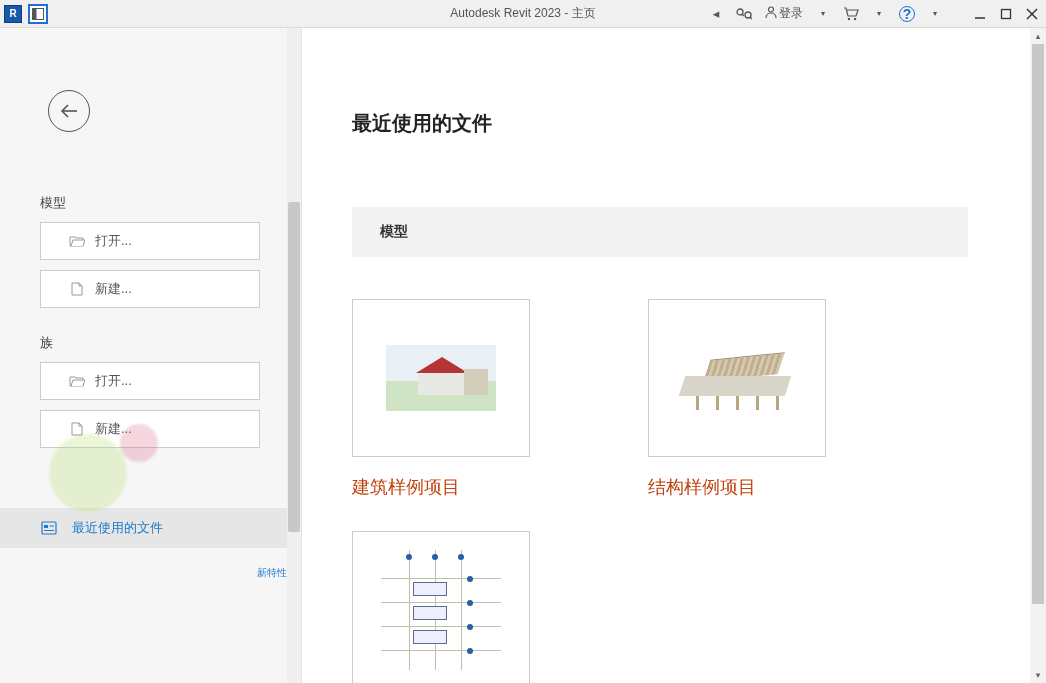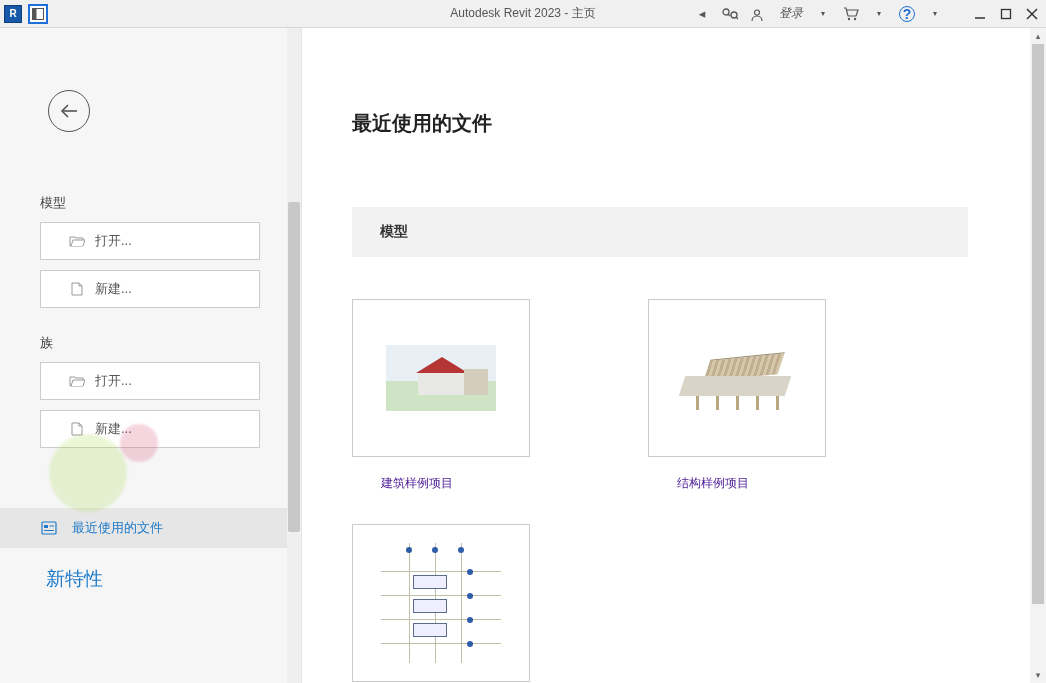--- a/index.html
+++ b/index.html
@@ -7,21 +7,21 @@
 
 
 .titlebar { height: 28px; background: #f0f0f0; display: flex; align-items: center; border-bottom: 1px solid #d8d8d8; position: relative; }
 .titlebar-left { display: flex; align-items: center; gap: 2px; padding-left: 4px; }
 .app-logo { width: 18px; height: 18px; background: #1858a8; border: 1px solid #0d3d7a; display: flex; align-items: center; justify-content: center; color: #fff; font-size: 10px; font-weight: bold; }
 .panel-icon { width: 20px; height: 20px; border: 2px solid #1e6fd6; display: flex; align-items: center; justify-content: center; margin-left: 4px; background: #fff; }
 .panel-icon svg { display: block; }
 .title-center { position: absolute; left: 50%; transform: translateX(-50%); font-size: 12px; color: #555; }
 .titlebar-right { margin-left: auto; display: flex; align-items: center; gap: 6px; padding-right: 6px; }
 .tb-icon { width: 22px; height: 22px; display: flex; align-items: center; justify-content: center; color: #555; cursor: pointer; font-size: 13px; }
-.tb-login { display: flex; align-items: flex-end; gap: 15px; font-size: 12px; color: #555; cursor: pointer; padding: 0 3px; font-style: italic; }
+.tb-login { display: flex; align-items: flex-start; gap: 1px; font-size: 12px; color: #555; cursor: pointer; padding: 0 3px; }
 .tb-dd { font-size: 8px; color: #555; }
 .help-icon { color: #1e6fd6; font-weight: bold; font-size: 14px; border: 1.5px solid #1e6fd6; border-radius: 50%; width: 16px; height: 16px; display: flex; align-items: center; justify-content: center; line-height: 1; }
 .win-controls { display: flex; align-items: center; gap: 10px; margin-left: 20px; }
 .win-btn { width: 16px; height: 16px; display: flex; align-items: center; justify-content: center; cursor: pointer; color: #333; }
 
 
 .body-wrap { display: flex; height: calc(683px - 28px); }
 .sidebar { width: 302px; background: #f6f6f6; border-right: 1px solid #e4e4e4; position: relative; display: flex; flex-direction: column; }
 .sb-scrollbar { position: absolute; right: 0; top: 0; width: 14px; height: 100%; background: #efefef; }
 .sb-thumb { position: absolute; right: 1px; top: 174px; width: 12px; height: 330px; background: #c8c8c8; border-radius: 2px; }
@@ -33,37 +33,37 @@
 .sb-section { margin-top: 62px; padding-left: 40px; }
 .sb-section.second { margin-top: 26px; }
 .sb-label { font-size: 13px; color: #444; margin-bottom: 10px; }
 .sb-btn { width: 220px; height: 38px; border: 1px solid #ccc; background: #fff; display: flex; align-items: center; padding-left: 28px; gap: 10px; font-size: 13px; color: #555; cursor: pointer; margin-bottom: 10px; }
 .sb-btn-icon { width: 16px; display: flex; align-items: center; justify-content: center; color: #999; }
 
 .sb-nav { margin-top: 60px; }
 .sb-nav-item { height: 40px; display: flex; align-items: center; padding-left: 40px; gap: 14px; font-size: 13px; cursor: pointer; color: #333; }
 .sb-nav-item.active { background: #e6e6e6; color: #1e7ac9; }
 .sb-nav-icon { width: 18px; display: flex; align-items: center; justify-content: center; }
-.sb-link { padding-left: 46px; font-size: 19px; color: #1e7ac9; margin-top: 18px; cursor: pointer; }
+.sb-link { padding-left: 46px; font-size: 10px; color: #1e7ac9; margin-top: 18px; cursor: pointer; text-align: right; }
 
 
 .main { flex: 1; background: #fff; overflow: hidden; position: relative; }
 .main-scrollbar { position: absolute; right: 0; top: 0; width: 16px; height: 100%; background: #f3f3f3; }
 .main-arrow { position: absolute; left: 0; width: 16px; height: 16px; display: flex; align-items: center; justify-content: center; font-size: 9px; color: #666; cursor: pointer; }
 .main-arrow.up { top: 0; }
 .main-arrow.down { bottom: 0; }
 .main-thumb { position: absolute; left: 2px; top: 16px; width: 12px; height: 560px; background: #c8c8c8; }
 .main-inner { padding: 82px 50px 0 50px; }
 .page-title { font-size: 20px; font-weight: 600; color: #222; margin-bottom: 70px; }
 .section-bar { background: #f2f2f2; padding: 16px 28px; font-size: 14px; font-weight: 600; color: #333; margin-bottom: 42px; width: 616px; }
 
 .card-grid { display: flex; flex-wrap: wrap; gap: 32px 118px; }
 .card { width: 178px; }
 .card-thumb { width: 178px; height: 158px; border: 1px solid #ccc; display: flex; align-items: center; justify-content: center; cursor: pointer; background: #fff; overflow: hidden; }
-.card-label { font-size: 12px; color: #4c1d95; margin-top: 18px; margin-left: 29px; }
+.card-label { font-size: 18px; color: #c2410c; margin-top: 18px; }
 
 
 .thumb-arch { width: 110px; height: 66px; position: relative; background: linear-gradient(#e8f0f6 55%, #cfe3c5 55%); }
 .thumb-arch .roof { position: absolute; top: 12px; left: 30px; width: 0; height: 0; border-left: 26px solid transparent; border-right: 26px solid transparent; border-bottom: 16px solid #b53434; }
 .thumb-arch .wall { position: absolute; top: 28px; left: 32px; width: 48px; height: 22px; background: #e8e8e4; }
 .thumb-arch .side { position: absolute; top: 24px; left: 78px; width: 24px; height: 26px; background: #d4cdbc; }
 
 .thumb-struct { width: 130px; height: 80px; position: relative; }
 .thumb-struct .deck { position: absolute; top: 38px; left: 10px; width: 106px; height: 20px; background: #d8d4c8; transform: skewX(-18deg); }
 .thumb-struct .roof2 { position: absolute; top: 18px; left: 36px; width: 72px; height: 22px; background: repeating-linear-gradient(90deg,#bfae8f 0 3px,#d6c9ab 3px 6px); transform: skewX(-18deg) skewY(-6deg); border-top: 1px solid #998b6c; }

